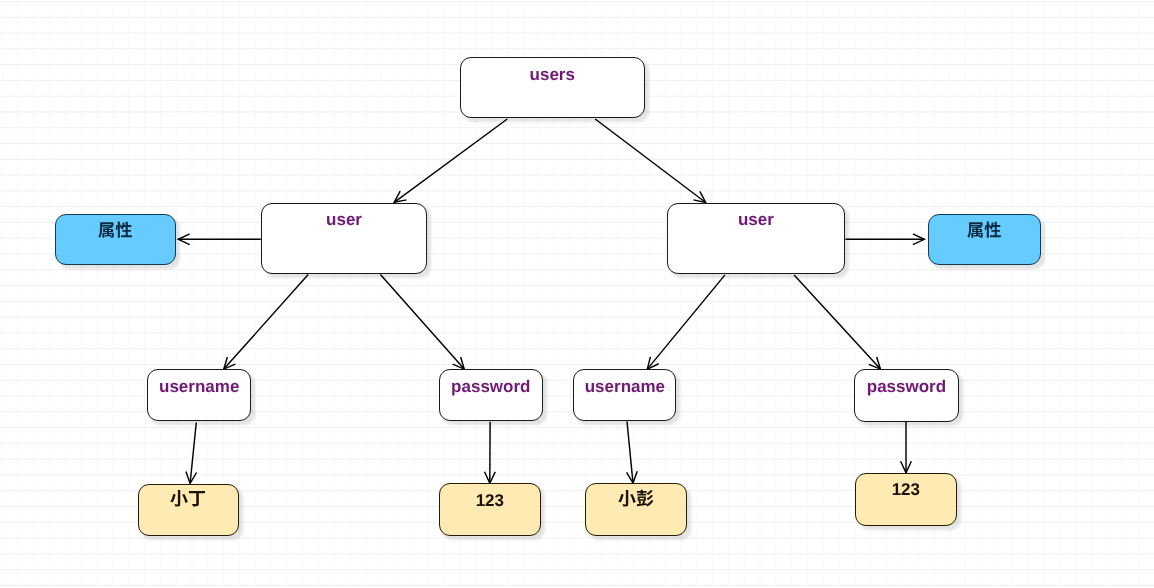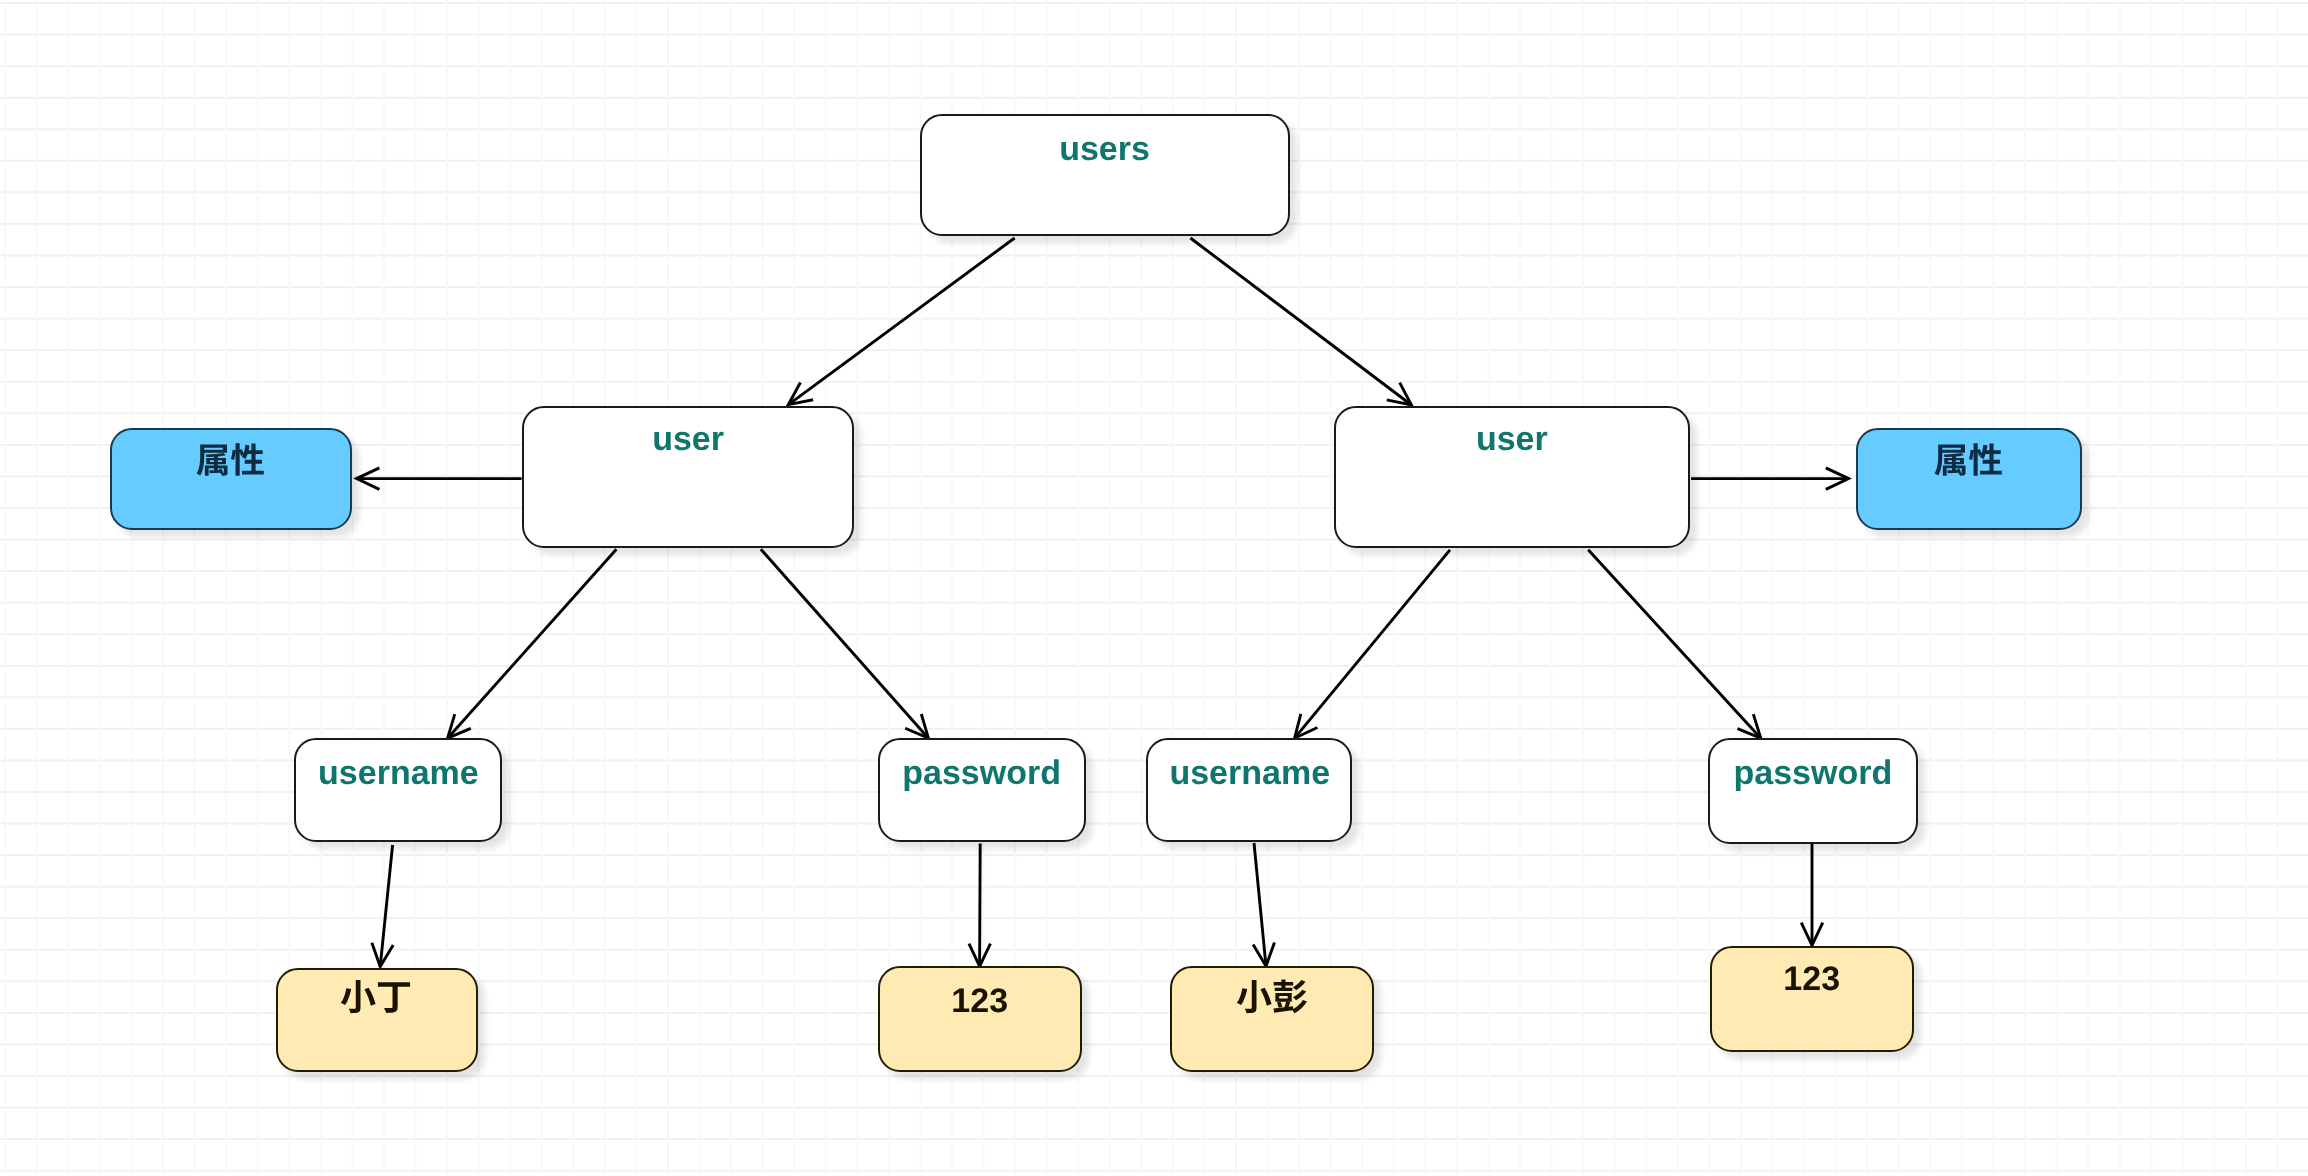--- a/index.html
+++ b/index.html
@@ -19,21 +19,21 @@
   .eline,.ehead{fill:none;stroke:#000000;stroke-width:1.45;}
   .ehead{stroke-linecap:butt;stroke-linejoin:miter;}
   .node{
     position:absolute;box-sizing:border-box;
     border:1.5px solid #1a1a1a;border-radius:11px;
     background:#ffffff;
     box-shadow:3.5px 3.5px 3px rgba(0,0,0,0.11);
     display:flex;justify-content:center;align-items:flex-start;
   }
   .node .lbl{
-    font-weight:bold;font-size:17px;line-height:1;color:#0f766e;
+    font-weight:bold;font-size:17px;line-height:1;color:#701a75;
     margin-top:7.5px;white-space:nowrap;
     transform:translateZ(0);
   }
   .node .cjk{margin-top:4px;display:block;}
   .node.val .cjk{margin-top:2.6px;}
   .node.attr{background:#66ccff;border-color:#143b52;}
   .node.attr .lbl{color:#0d2b42;}
   .node.val{background:#ffeab4;border-color:#241c00;}
   .node.val .lbl{color:#1a1300;}
 </style>

